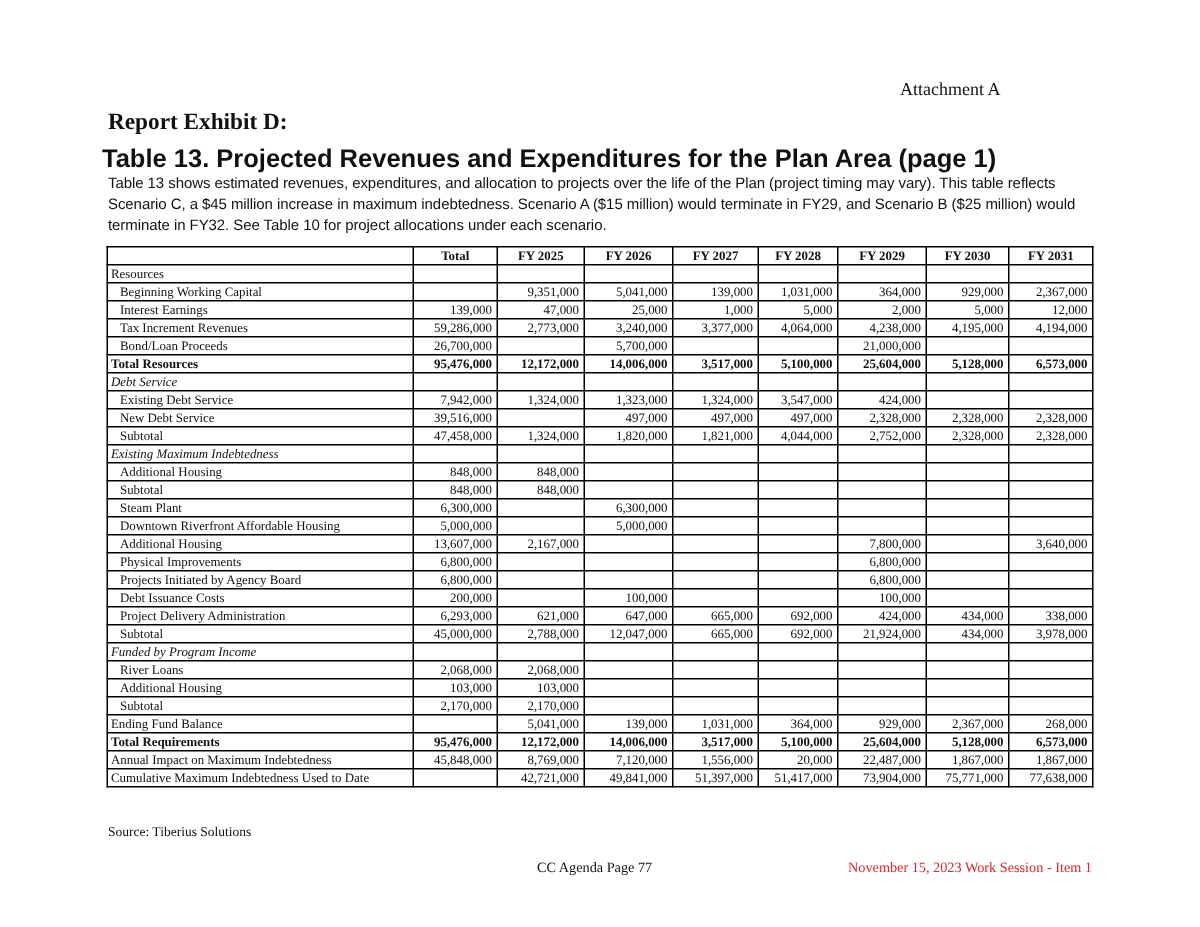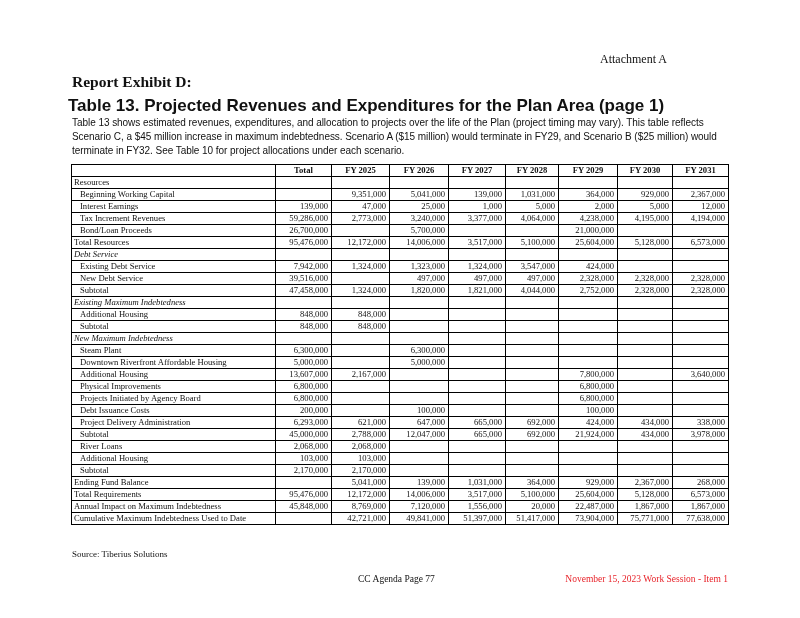--- a/index.html
+++ b/index.html
@@ -7,21 +7,21 @@
   .attach { position:absolute; left:600px; top:52px; width:128px; text-align:left; font-family:"Liberation Serif",serif; font-size:12px; }
   .exhibit { position:absolute; left:72px; top:73px; font-family:"Liberation Serif",serif; font-weight:bold; font-size:15.5px; }
   .tbltitle { position:absolute; left:68px; top:96px; font-family:Liberation Sans, sans-serif; font-weight:bold; font-size:17px; }
   .desc { position:absolute; left:72px; top:116px; width:660px; font-family:Liberation Sans, sans-serif; font-size:10px; line-height:14.2px; letter-spacing:-0.05px; }
   table.fin { position:absolute; left:71px; top:164px; border-collapse:collapse; table-layout:fixed; font-family:"Liberation Serif",serif; font-size:8.6px; }
   table.fin td, table.fin th { border:1px solid #000; height:11px; padding:0 3px; line-height:11px; white-space:nowrap; overflow:hidden; }
   table.fin th { font-weight:bold; text-align:center; }
   table.fin td.num { text-align:right; }
   table.fin td.lbl { text-align:left; }
   tr.section td.lbl { font-weight:normal; padding-left:2px; }
-  tr.bold td { font-weight:normal; }
+  tr.bold td { font-weight:bold; }
   tr.bold td.lbl { padding-left:2px; }
   tr.italic td.lbl { font-style:italic; padding-left:2px; }
   tr.item td.lbl { padding-left:8px; }
   tr.plain td.lbl { padding-left:2px; }
   .source { position:absolute; left:72px; top:549px; font-family:"Liberation Serif",serif; font-size:9px; }
   .foot-page { position:absolute; left:358px; top:574px; font-family:"Liberation Serif",serif; font-size:9.5px; }
   .foot-session { position:absolute; left:545px; top:574px; width:183px; text-align:right; font-family:"Liberation Serif",serif; font-size:9.5px; color:#e8232a; }
 </style>
 </head>
 <body>
@@ -193,31 +193,20 @@
         <td class="lbl">Subtotal</td>
         <td class="num">848,000</td>
         <td class="num">848,000</td>
         <td class="num"></td>
         <td class="num"></td>
         <td class="num"></td>
         <td class="num"></td>
         <td class="num"></td>
         <td class="num"></td>
       </tr>
-      <tr class="italic">
-        <td class="lbl">New Maximum Indebtedness</td>
-        <td class="num"></td>
-        <td class="num"></td>
-        <td class="num"></td>
-        <td class="num"></td>
-        <td class="num"></td>
-        <td class="num"></td>
-        <td class="num"></td>
-        <td class="num"></td>
-      </tr>
       <tr class="item">
         <td class="lbl">Steam Plant</td>
         <td class="num">6,300,000</td>
         <td class="num"></td>
         <td class="num">6,300,000</td>
         <td class="num"></td>
         <td class="num"></td>
         <td class="num"></td>
         <td class="num"></td>
         <td class="num"></td>
@@ -291,20 +280,31 @@
       <tr class="item">
         <td class="lbl">Subtotal</td>
         <td class="num">45,000,000</td>
         <td class="num">2,788,000</td>
         <td class="num">12,047,000</td>
         <td class="num">665,000</td>
         <td class="num">692,000</td>
         <td class="num">21,924,000</td>
         <td class="num">434,000</td>
         <td class="num">3,978,000</td>
+      </tr>
+      <tr class="italic">
+        <td class="lbl">Funded by Program Income</td>
+        <td class="num"></td>
+        <td class="num"></td>
+        <td class="num"></td>
+        <td class="num"></td>
+        <td class="num"></td>
+        <td class="num"></td>
+        <td class="num"></td>
+        <td class="num"></td>
       </tr>
       <tr class="item">
         <td class="lbl">River Loans</td>
         <td class="num">2,068,000</td>
         <td class="num">2,068,000</td>
         <td class="num"></td>
         <td class="num"></td>
         <td class="num"></td>
         <td class="num"></td>
         <td class="num"></td>

